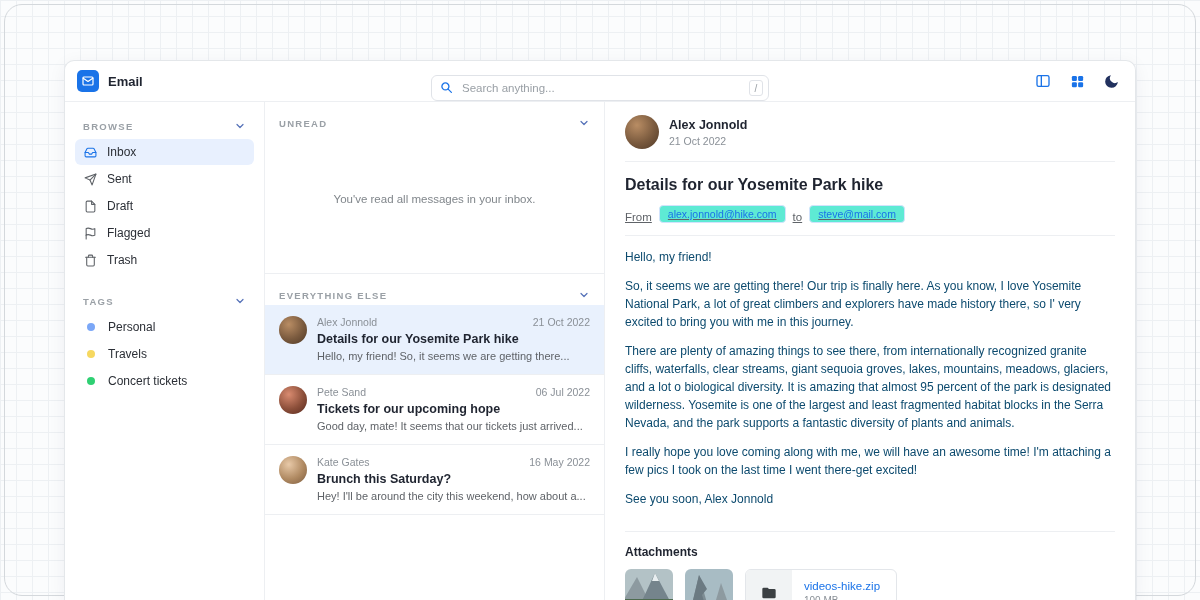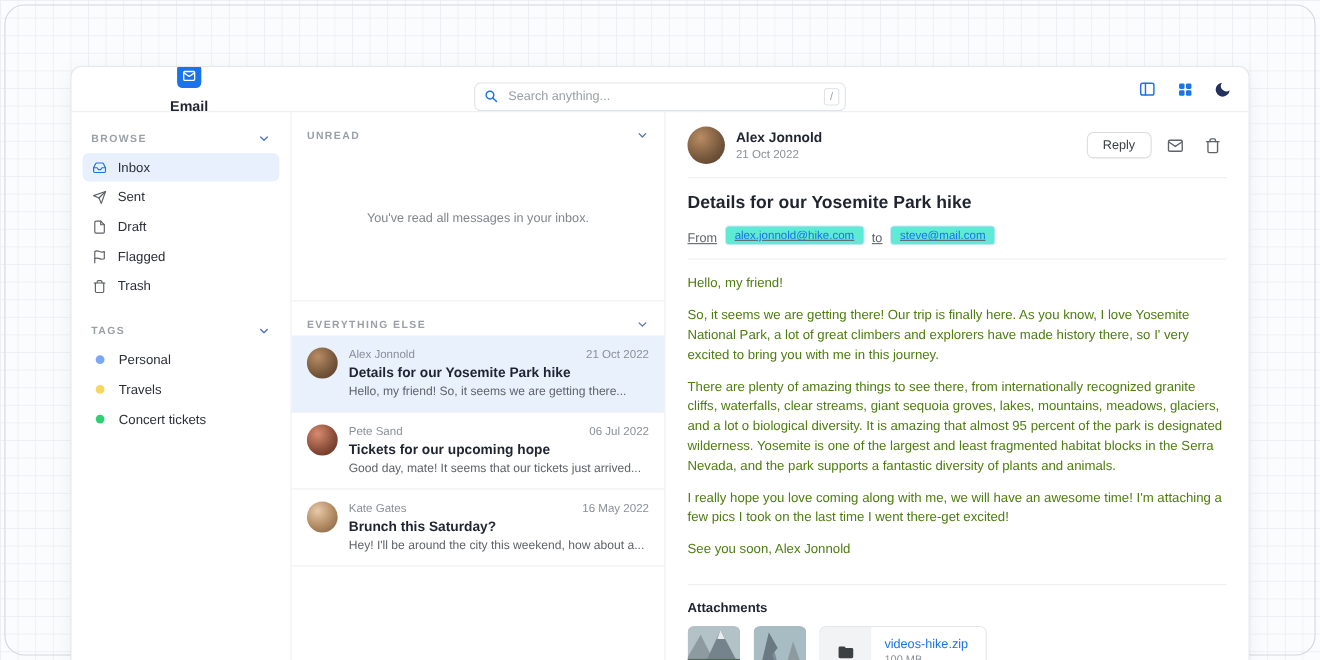--- a/index.html
+++ b/index.html
@@ -16,21 +16,21 @@
   }
   .frame { position:absolute; inset:4px; border:1px solid #d4d8dc; border-radius:18px; pointer-events:none; }
   .app {
     position:absolute; left:64px; right:64px; top:60px; bottom:0;
     background:#fff; border:1px solid #e4e7ea; border-bottom:none;
     border-radius:10px 10px 0 0; box-shadow:0 4px 18px rgba(30,40,60,.06);
     display:flex; flex-direction:column; overflow:hidden;
   }
   
   .topbar { height:41px; flex:none; display:flex; align-items:center; padding:0 12px; border-bottom:1px solid #edeff2; }
-  .brand { display:flex; align-items:center; gap:9px; width:190px;flex-direction:column; }
+  .brand { display:flex; align-items:center; gap:9px; width:190px; }
   .logo { width:22px; height:22px; border-radius:5px; background:#1a73e8; color:#fff; display:flex; align-items:center; justify-content:center; }
   .brand-title { font-size:13px; font-weight:700; color:#1f2430; }
   .search-wrap { flex:1; display:flex; justify-content:center;margin-top:14px; }
   .search { position:relative; width:338px; height:26px; }
   .search input { width:100%; height:100%; border:1px solid #e0e3e8; border-radius:6px; padding:0 26px 0 30px; font-family:"Liberation Sans",sans-serif; font-size:11.5px; color:#3c4043; background:#fff; outline:none; }
   .search input::placeholder { color:#9aa0a6; }
   .search-ic { position:absolute; left:9px; top:6px; color:#1a73e8; pointer-events:none; display:flex; }
   .kbd { position:absolute; right:6px; top:5px; min-width:14px; height:16px; border:1px solid #e0e3e8; border-radius:3px; font-size:10px; color:#9aa0a6; display:flex; align-items:center; justify-content:center; background:#fff; padding:0 2px; }
   .top-actions { width:190px; display:flex; justify-content:flex-end; align-items:center; gap:10px; }
   .icon-btn { width:24px; height:24px; border:none; background:transparent; display:flex; align-items:center; justify-content:center; padding:0; cursor:pointer; }
@@ -69,21 +69,21 @@
   .d-avatar { width:34px; height:34px; }
   .d-name { font-size:12.5px; font-weight:700; color:#1f2430; }
   .d-date { font-size:10.5px; color:#8a9097; margin-top:3px; }
   .d-actions { margin-left:auto; display:flex; align-items:center; gap:8px; }
   .reply-btn { font-family:"Liberation Sans",sans-serif; font-size:11.5px; color:#3c4043; border:1px solid #dadce0; border-radius:6px; background:#fff; padding:5px 14px; cursor:pointer; }
   .d-iconbtn { width:26px; height:26px; border:none; background:none; color:#5f6368; display:flex; align-items:center; justify-content:center; cursor:pointer; }
   hr.div { border:none; border-top:1px solid #edeff2; margin:12px 0; }
   .d-subject { font-size:16px; font-weight:700; color:#1f2430; margin:2px 0 11px; }
   .from-row { display:flex; align-items:flex-end; gap:7px; font-size:11.5px; color:#5f6368;text-decoration:underline; }
   .pill { font-size:10.5px; color:#1a73e8; background:#5eead4; border:1px solid #d2e3fc; border-radius:4px; padding:2px 8px; cursor:pointer; }
-  .body p { font-size:12px; line-height:1.5; color:#4d7c0f; margin:0 0 11px; }
+  .body p { font-size:12px; line-height:1.5; color:#0c4a6e; margin:0 0 11px; }
   .attach-label { font-size:12px; font-weight:700; color:#1f2430; margin:1px 0 10px; }
   .attach-row { display:flex; gap:12px; align-items:stretch; }
   .thumb { width:48px; height:48px; border-radius:6px; overflow:hidden; flex:none; cursor:pointer; }
   .thumb svg { display:block; }
   .file-card { display:flex; align-items:center; border:1px solid #e3e6ea; border-radius:6px; overflow:hidden; height:48px; background:#fff; cursor:pointer; }
   .file-ic { width:46px; height:100%; background:#f1f3f4; display:flex; align-items:center; justify-content:center; color:#3c4043; flex:none; }
   .file-meta { padding:0 16px 0 12px; }
   .file-name { font-size:11.5px; color:#1a73e8; font-weight:500; }
   .file-size { font-size:10px; color:#8a9097; margin-top:3px; }
 </style>
@@ -280,35 +280,20 @@
       </article>
     </section>
 
     <section class="detail">
       <div class="d-head">
         <span class="avatar d-avatar av-a"></span>
         <div>
           <div class="d-name">Alex Jonnold</div>
           <div class="d-date">21 Oct 2022</div>
         </div>
-        <div class="d-actions">
-          <button class="reply-btn">Reply</button>
-          <button class="d-iconbtn">
-            <svg width="15" height="15" viewBox="0 0 24 24" fill="none" stroke="currentColor" stroke-width="2" stroke-linecap="round" stroke-linejoin="round">
-                <rect x="2" y="4" width="20" height="16" rx="2"></rect>
-                <polyline points="2.5,6.5 12,13 21.5,6.5"></polyline>
-              </svg>
-          </button>
-          <button class="d-iconbtn">
-            <svg width="15" height="15" viewBox="0 0 24 24" fill="none" stroke="currentColor" stroke-width="2" stroke-linecap="round" stroke-linejoin="round">
-                <polyline points="3 6 5 6 21 6"></polyline>
-                <path d="M19 6v14a2 2 0 0 1-2 2H7a2 2 0 0 1-2-2V6m3 0V4a2 2 0 0 1 2-2h4a2 2 0 0 1 2 2v2"></path>
-              </svg>
-          </button>
-        </div>
       </div>
 
       <hr class="div">
 
       <h1 class="d-subject">Details for our Yosemite Park hike</h1>
 
       <div class="from-row">
         <span>From</span>
         <span class="pill">alex.jonnold@hike.com</span>
         <span>to</span>

